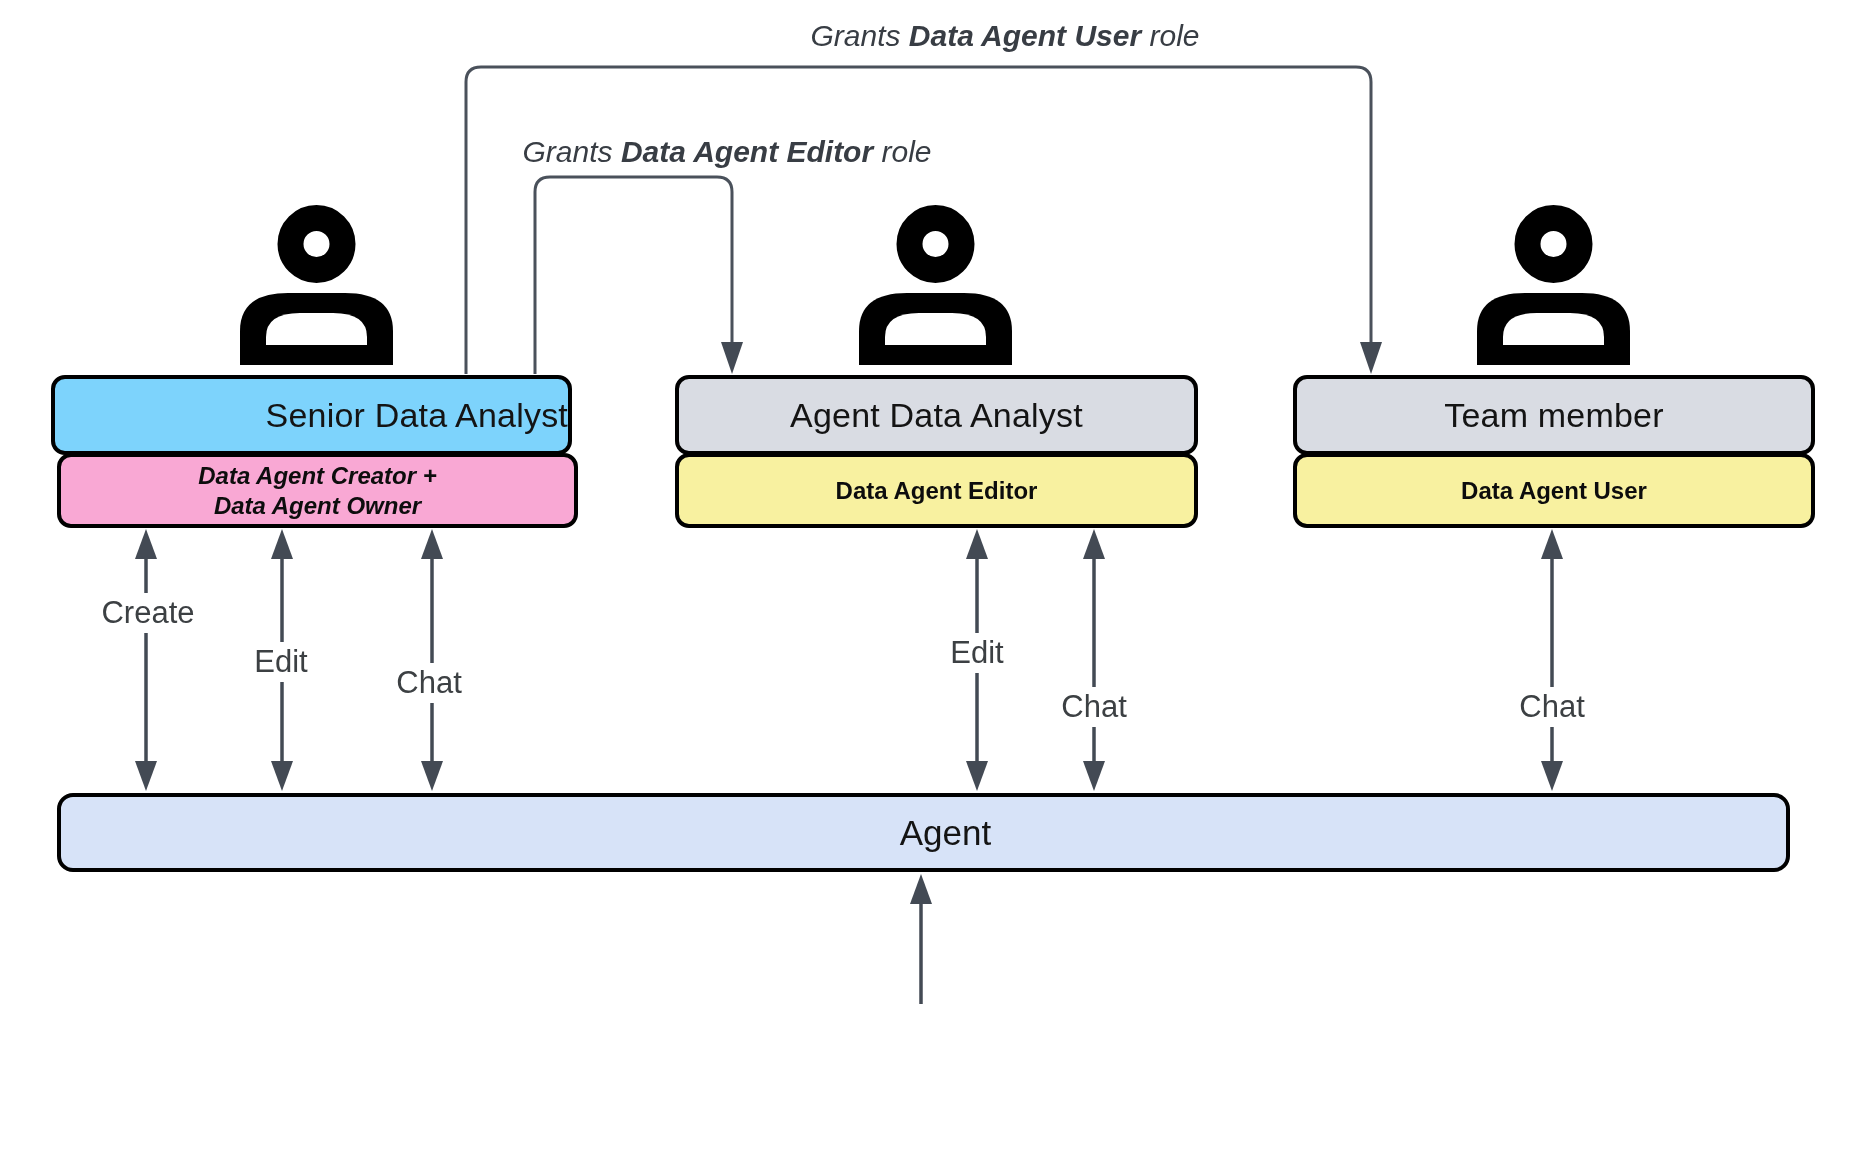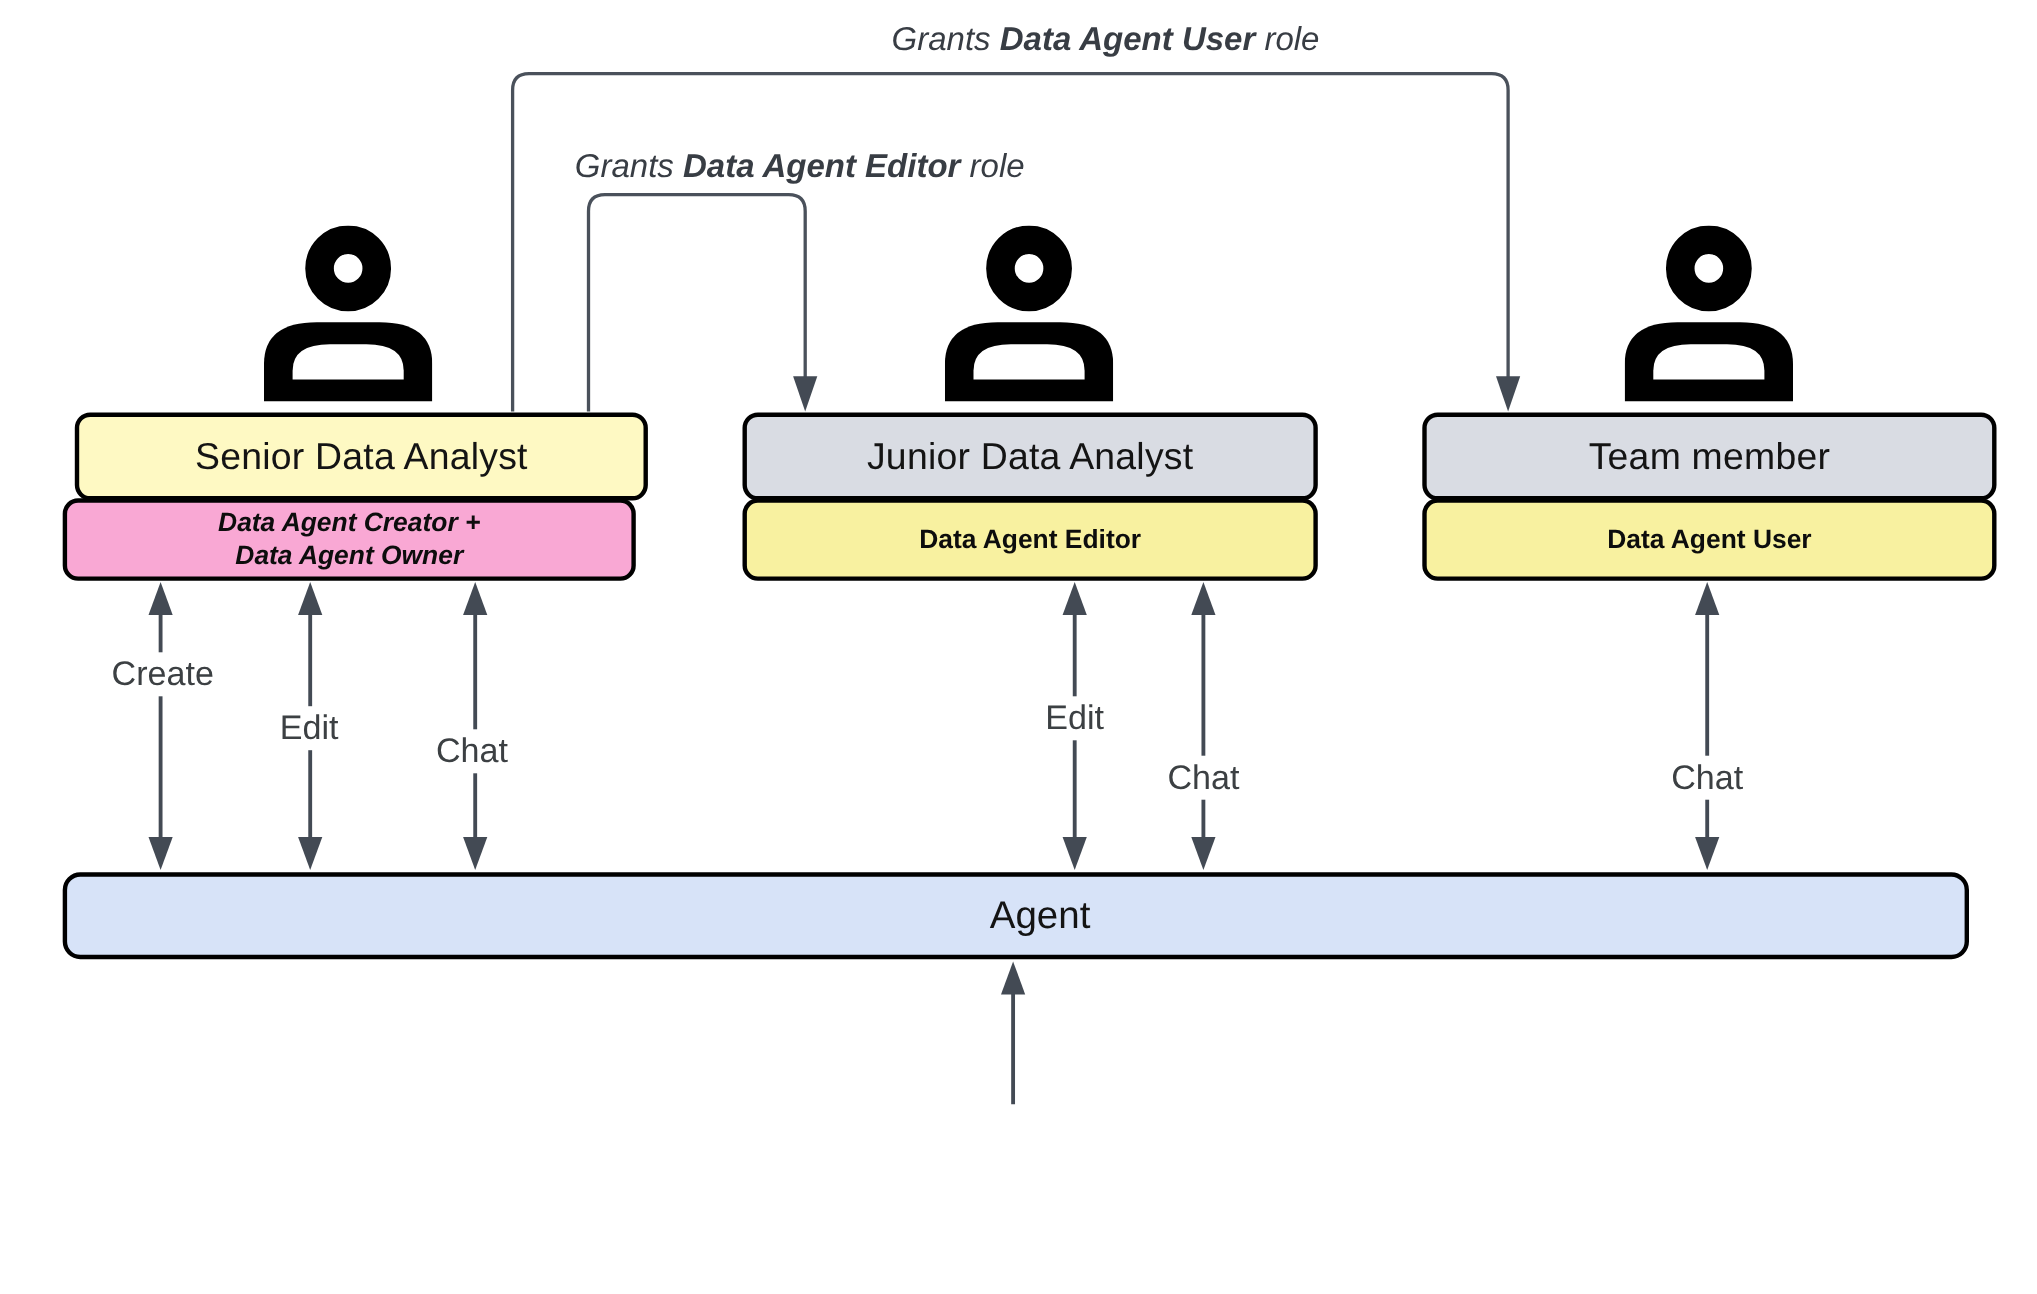--- a/index.html
+++ b/index.html
@@ -120,32 +120,32 @@
     <circle cx="76.5" cy="39" r="26" fill="#ffffff" stroke="#000000" stroke-width="26"></circle>
     <path d="M 0 160 L 0 126 Q 0 88 48 88 L 105 88 Q 153 88 153 126 L 153 160 Z" fill="#000000"></path>
     <path d="M 26 140 L 26 132 Q 26 108 60 108 L 93 108 Q 127 108 127 132 L 127 140 Z" fill="#ffffff"></path>
   </svg>
   <svg class="person" style="left:1477px;top:205px;" viewBox="0 0 153 160">
     <circle cx="76.5" cy="39" r="26" fill="#ffffff" stroke="#000000" stroke-width="26"></circle>
     <path d="M 0 160 L 0 126 Q 0 88 48 88 L 105 88 Q 153 88 153 126 L 153 160 Z" fill="#000000"></path>
     <path d="M 26 140 L 26 132 Q 26 108 60 108 L 93 108 Q 127 108 127 132 L 127 140 Z" fill="#ffffff"></path>
   </svg>
 
-  <div class="box actor-title" style="left:68px;top:375px;width:521px;height:80px;background:#fef9c3;">
+  <div class="box actor-title" style="left:51px;top:375px;width:521px;height:80px;background:#7dd3fc;justify-content:flex-end;">
     <span>Senior Data Analyst</span>
   </div>
   <div class="box role-box" style="left:57px;top:453px;width:521px;height:75px;background:#f9a8d4;font-style:italic;">
     <div>
       <div>Data Agent Creator +</div>
       <div>Data Agent Owner</div>
     </div>
   </div>
 
   <div class="box actor-title" style="left:675px;top:375px;width:523px;height:80px;background:#d9dce3;">
-    <span>Junior Data Analyst</span>
+    <span>Agent Data Analyst</span>
   </div>
   <div class="box role-box" style="left:675px;top:453px;width:523px;height:75px;background:#f8f1a0;">
     <span>Data Agent Editor</span>
   </div>
 
   <div class="box actor-title" style="left:1293px;top:375px;width:522px;height:80px;background:#d9dce3;">
     <span>Team member</span>
   </div>
   <div class="box role-box" style="left:1293px;top:453px;width:522px;height:75px;background:#f8f1a0;">
     <span>Data Agent User</span>

